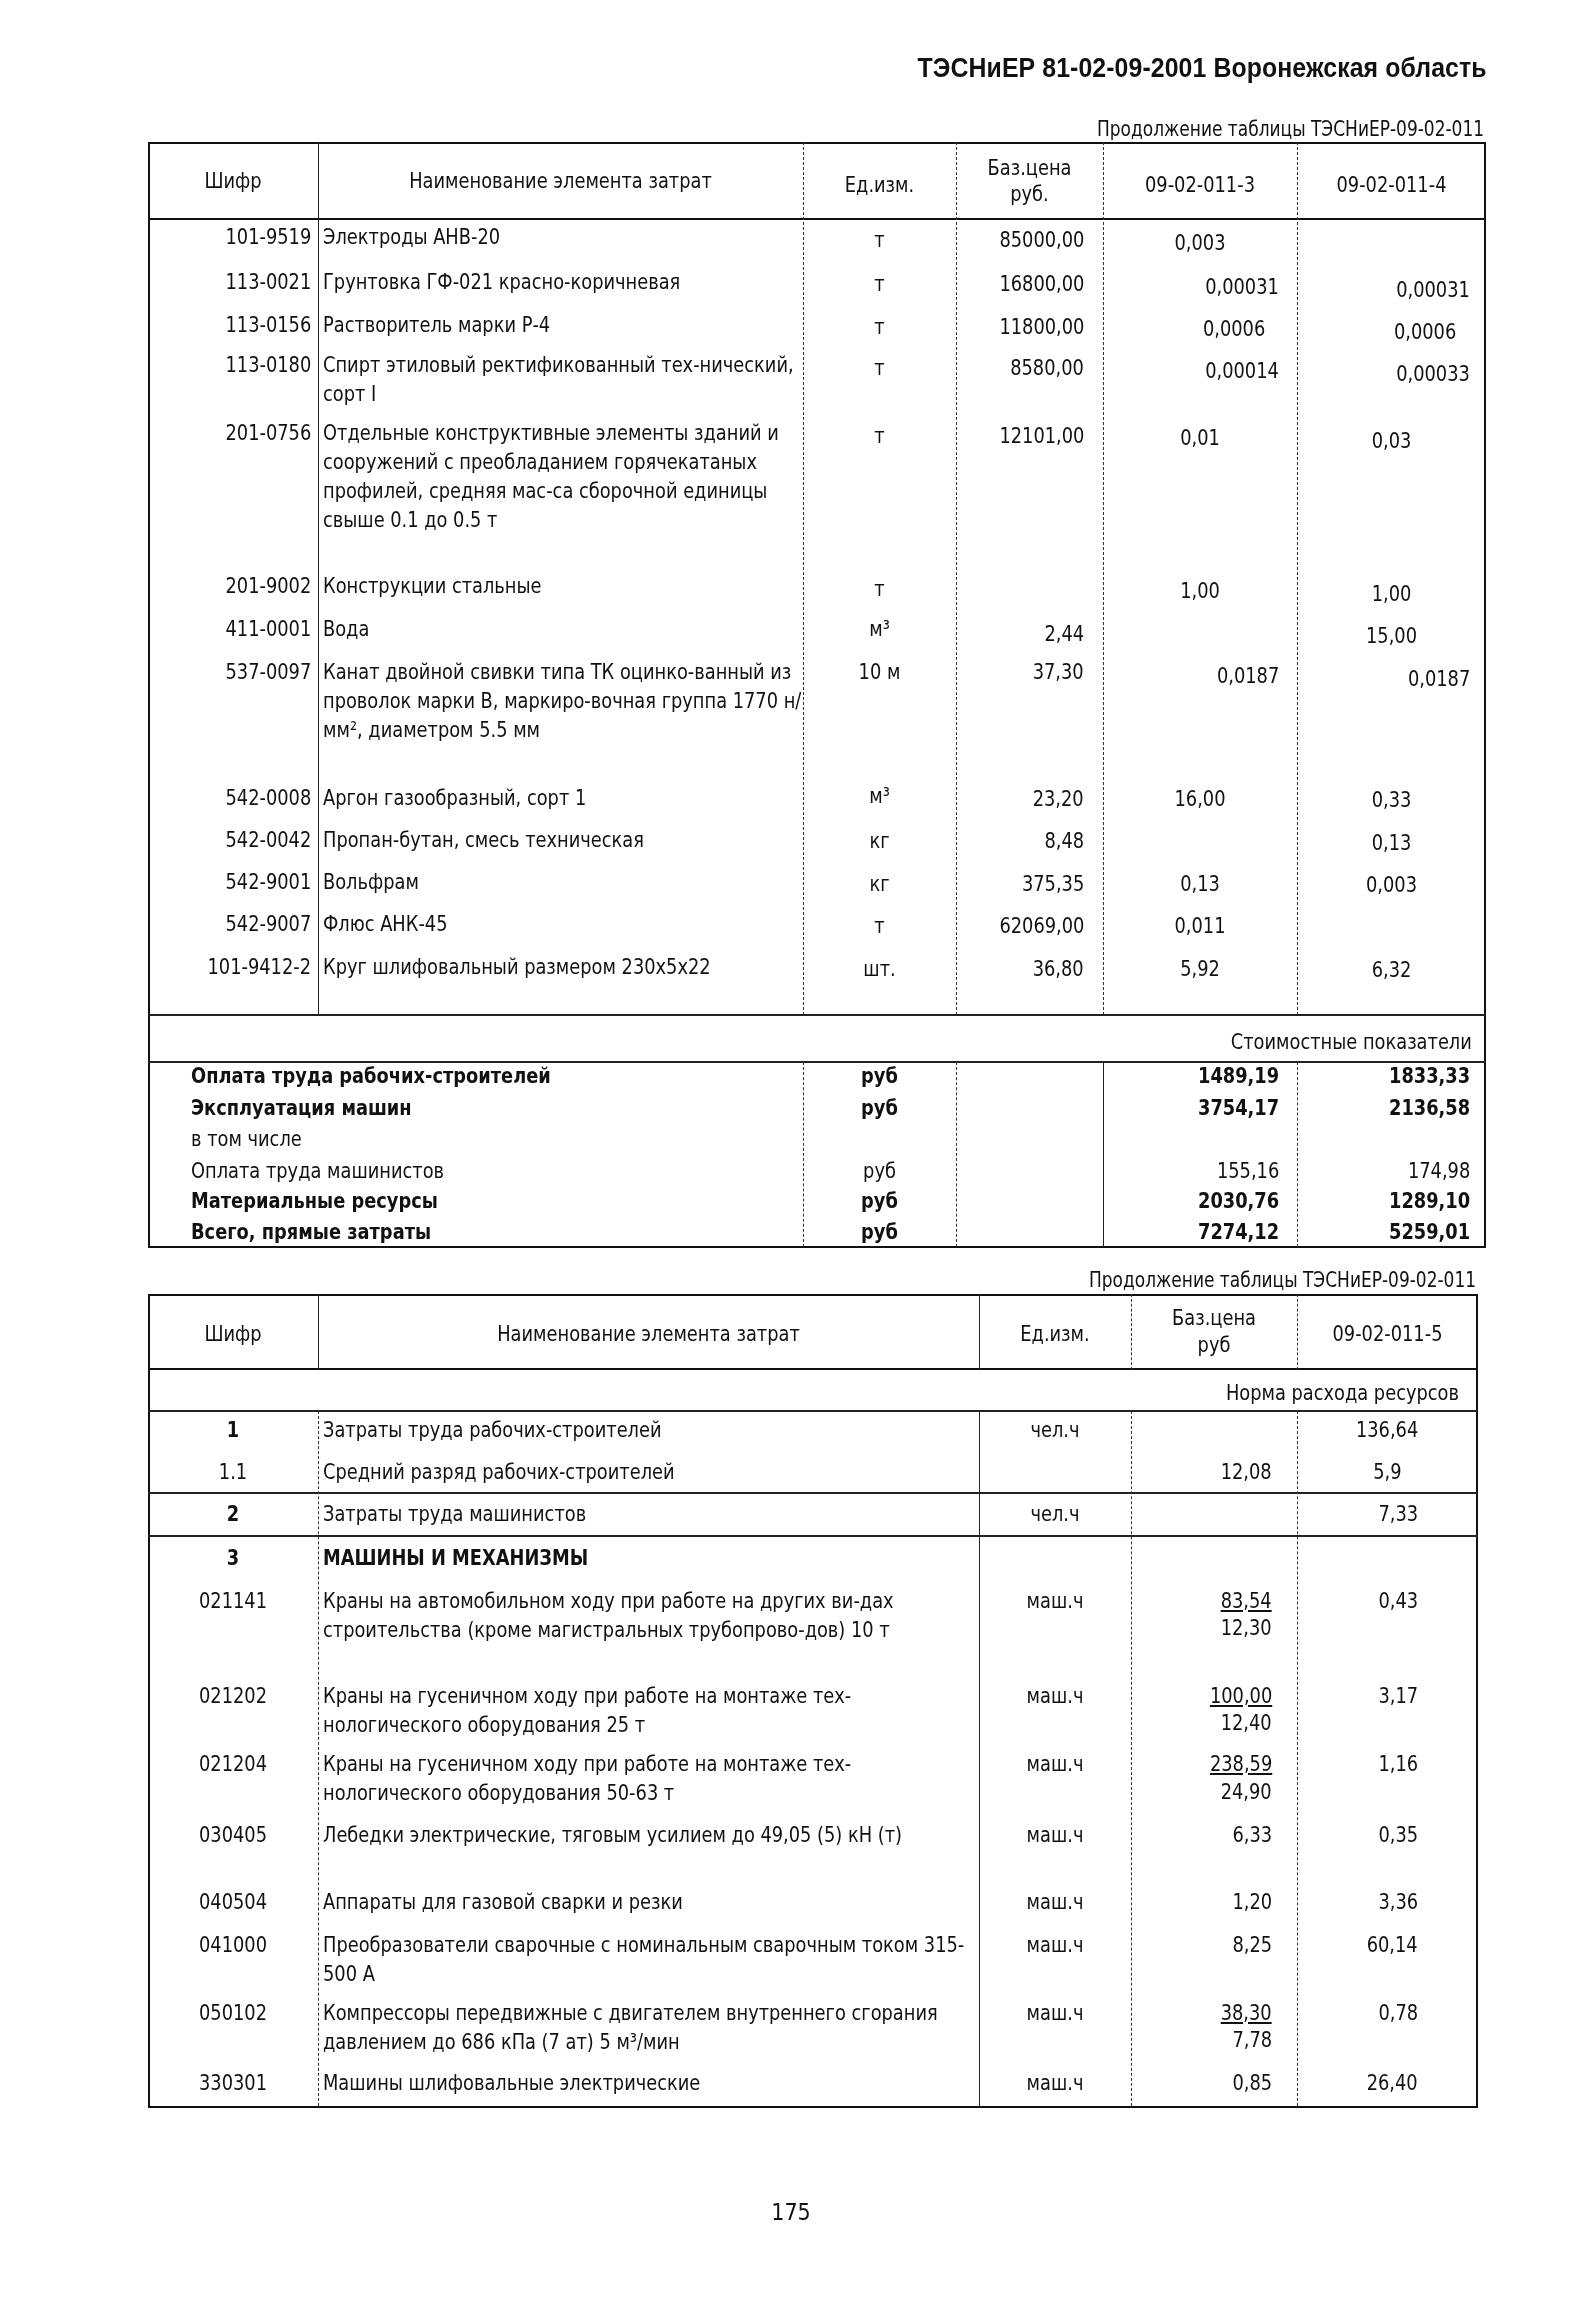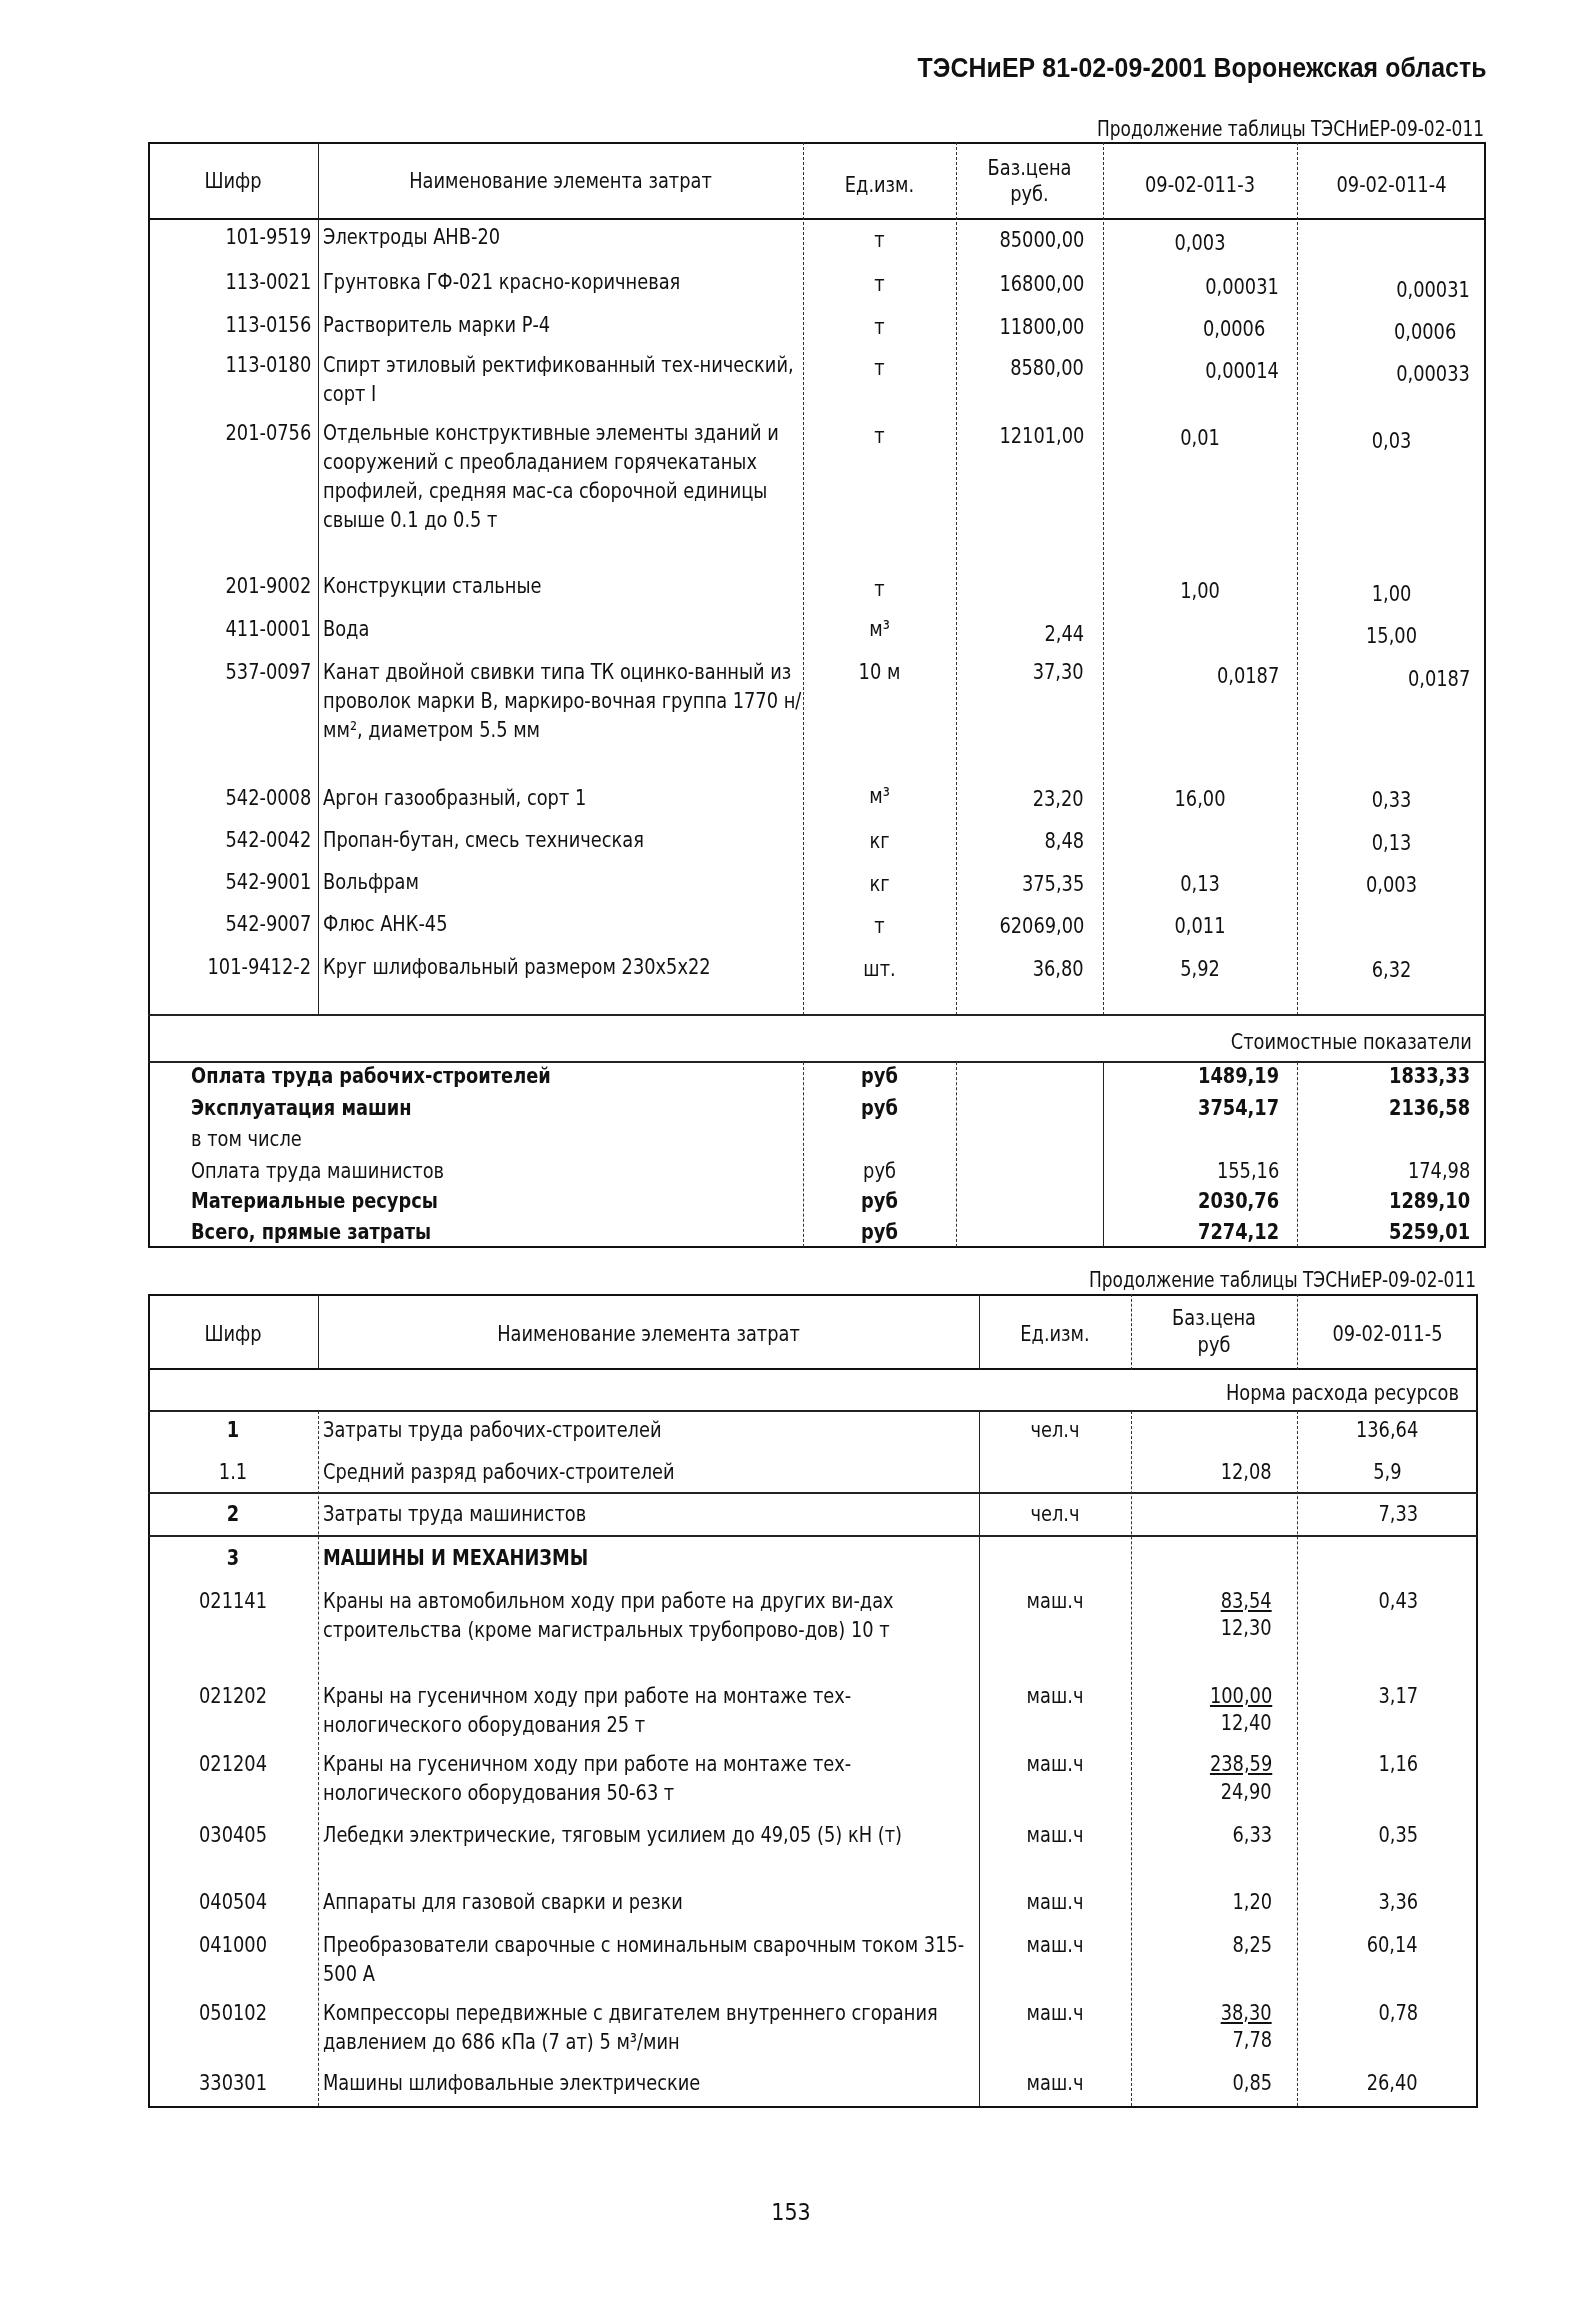--- a/index.html
+++ b/index.html
@@ -271,14 +271,14 @@
 <div class="cell r u" style="right:310px; top:1998px;">38,30</div>
 <div class="cell r" style="right:310px; top:2025px;">7,78</div>
 <div class="cell r" style="right:164px; top:1998px;">0,78</div>
 
 <div class="cell c" style="left:148px; width:170px; top:2068px;">330301</div>
 <div class="cell l name" style="left:323px; width:729px; top:2068px;">Машины шлифовальные электрические</div>
 <div class="cell c" style="left:979px; width:152px; top:2068px;">маш.ч</div>
 <div class="cell r" style="right:310px; top:2068px;">0,85</div>
 <div class="cell r" style="right:164px; top:2068px;">26,40</div>
 
-<div class="abs pgnum">153</div>
+<div class="abs pgnum">175</div>
 
 
 </body></html>

